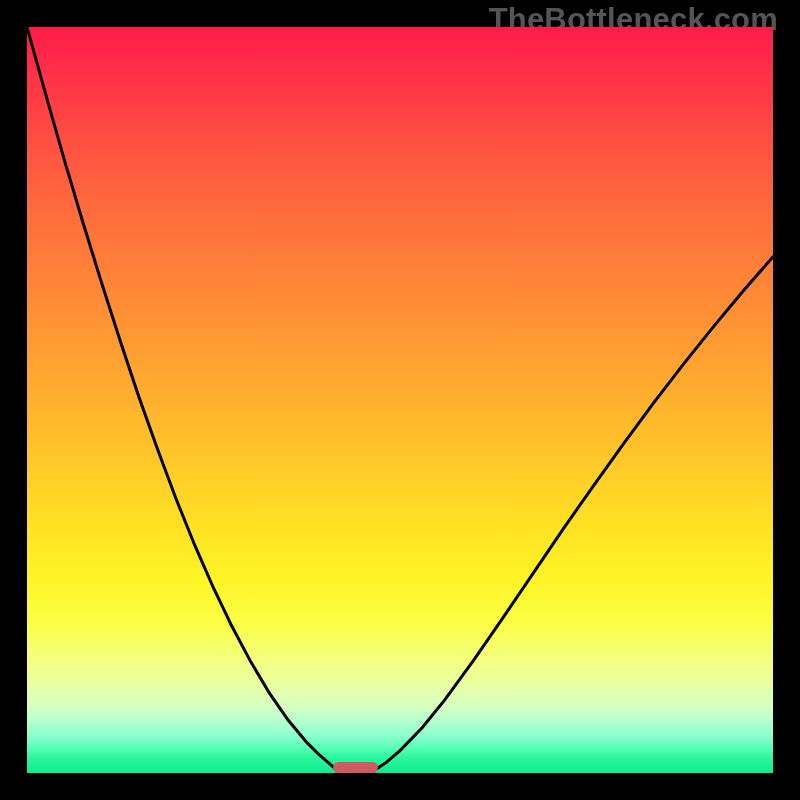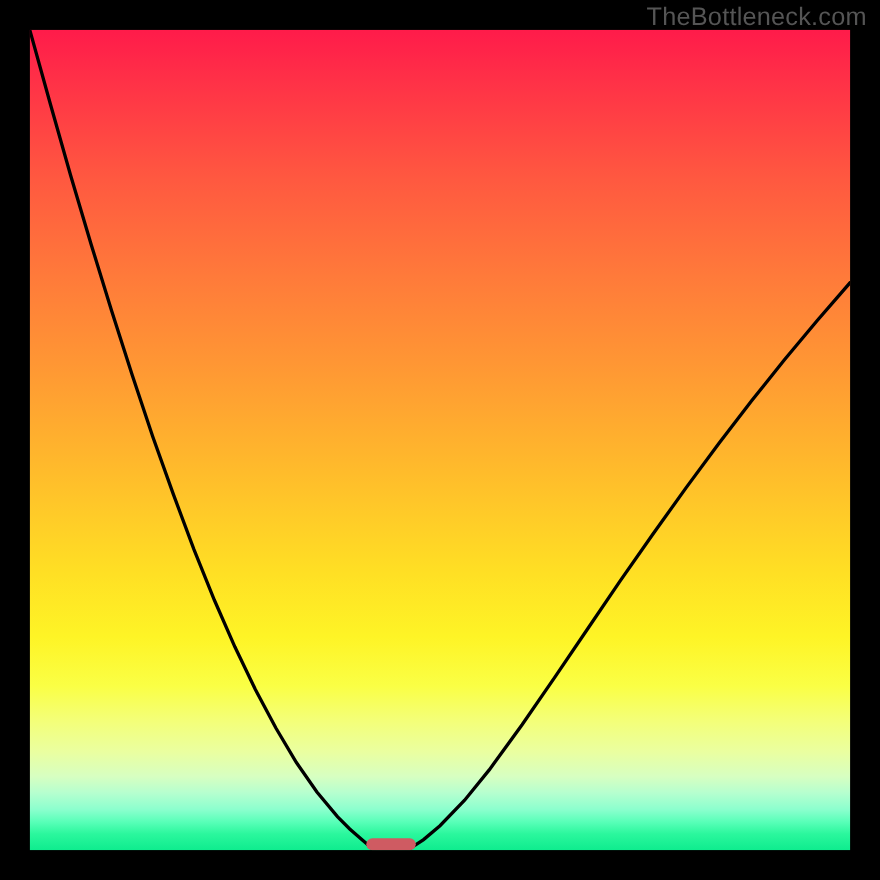--- a/index.html
+++ b/index.html
@@ -46,24 +46,24 @@
       #b6ffcf 93%,
       #8cffce 95%,
       #5affb9 96.5%,
       #2bf79d 98%,
       #0eec8e 100%
     );
   }
   .watermark {
     position: absolute;
     top: 2px;
-    right: 12px;
+    right: 22px;
     color: #555555;
-    font-size: 23px;
-    font-weight: 400;
+    font-size: 31px;
+    font-weight: 700;
     letter-spacing: 0.2px;
   }
   .curves {
     position: absolute;
     inset: 0;
   }
   .marker {
     position: absolute;
     height: 11px;
     border-radius: 6px;

